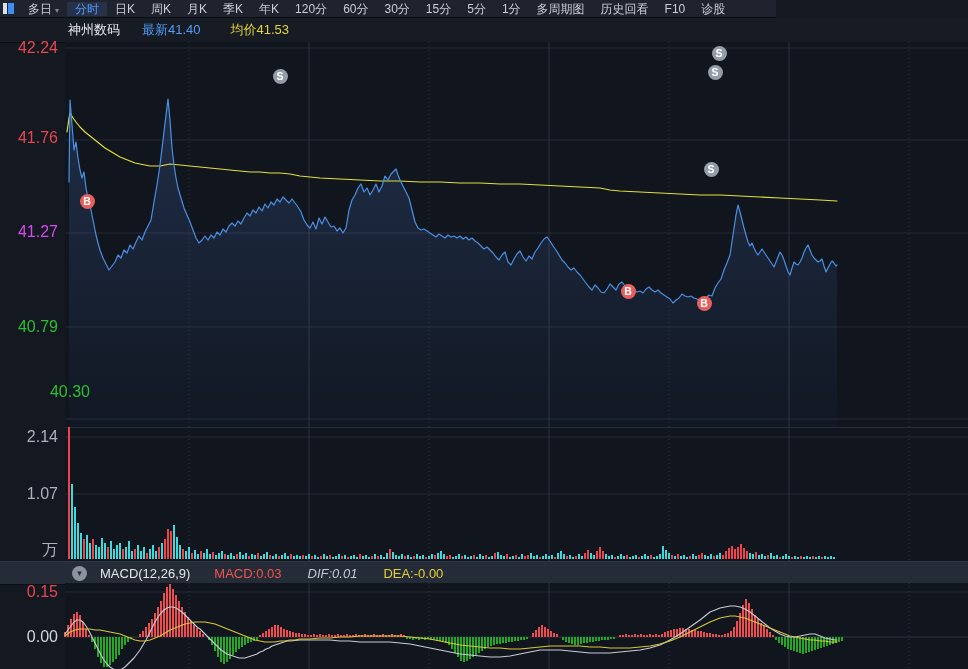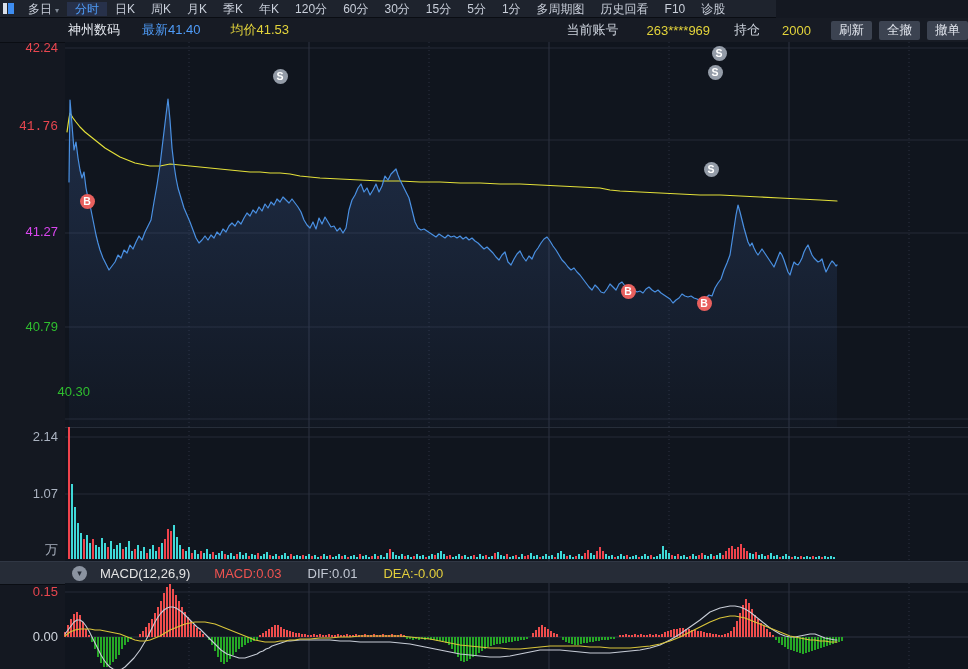--- a/index.html
+++ b/index.html
@@ -35,25 +35,25 @@
   #macd-svg{position:absolute;left:0;top:583px;}
   
   #macd-toolbar{position:absolute;left:0;top:561px;width:968px;height:22px;background:#262c37;
                 border-top:1px solid #303744;border-bottom:1px solid #0a0d13;
                 display:flex;align-items:center;font-size:13px;white-space:nowrap;}
   .collapse{width:15px;height:15px;border-radius:50%;background:#8b93a0;color:#262c37;
             display:inline-flex;align-items:center;justify-content:center;font-size:9px;
             margin-left:72px;cursor:pointer;}
   .ind{color:#e5e5e5;margin-left:13px;}
   .macd-red{color:#ef5350;margin-left:24px;}
-  .macd-dif{color:#c3c9d4;margin-left:26px;}
+  .macd-dif{color:#c3c9d4;margin-left:26px;font-style:italic;}
   .macd-dea{color:#e3cf3c;margin-left:26px;}
   
   #axis-labels{position:absolute;inset:0;pointer-events:none;}
-  .axis-label{position:absolute;left:0;width:58px;text-align:right;font-size:13px;height:16px;line-height:16px;}
+  .axis-label{position:absolute;left:0;width:58px;text-align:right;font-size:16px;height:16px;line-height:16px;}
   #markers{position:absolute;inset:0;pointer-events:none;}
   .marker{position:absolute;width:15px;height:15px;border-radius:50%;color:#fff;font-size:10.5px;
           font-weight:bold;display:flex;align-items:center;justify-content:center;}
   .marker.B{background:#e8605e;}
   .marker.S{background:#949ca8;}
 </style>
 </head>
 <body>
 
 <div id="app">
@@ -63,29 +63,20 @@
         <i class="w"></i>
         <i class="b"></i>
       </span>
     <div id="menu"><span class="menu-item">多日<span class="dd-arrow">▾</span></span><span class="menu-item selected">分时</span><span class="menu-item">日K</span><span class="menu-item">周K</span><span class="menu-item">月K</span><span class="menu-item">季K</span><span class="menu-item">年K</span><span class="menu-item">120分</span><span class="menu-item">60分</span><span class="menu-item">30分</span><span class="menu-item">15分</span><span class="menu-item">5分</span><span class="menu-item">1分</span><span class="menu-item">多周期图</span><span class="menu-item">历史回看</span><span class="menu-item">F10</span><span class="menu-item">诊股</span></div>
   </div>
 
   <div id="infobar">
     <span id="stock-name">神州数码</span>
     <span class="latest"><span>最新</span><span>41.40</span></span>
     <span class="avg"><span>均价</span><span>41.53</span></span>
-    <div class="right-group">
-      <span class="lbl">当前账号</span>
-      <span class="ylw rg-gap1">263****969</span>
-      <span class="lbl rg-gap3">持仓</span>
-      <span class="ylw rg-gap4">2000</span>
-      <button class="btn">刷新</button>
-      <button class="btn">全撤</button>
-      <button class="btn">撤单</button>
-    </div>
   </div>
 
   <svg id="price-svg" width="968" height="385" viewBox="0 42 968 385">
       <defs>
         <linearGradient id="pg" x1="0" y1="0" x2="0" y2="1">
           <stop offset="0%" stop-color="rgba(70,110,180,0.28)"></stop>
           <stop offset="100%" stop-color="rgba(70,110,180,0.03)"></stop>
         </linearGradient>
       </defs>
       <rect x="65" y="42" width="903" height="385" fill="#10151e"></rect>
@@ -651,21 +642,21 @@
         <rect x="835" y="637" width="2" height="6" fill="#26a826"></rect>
         <rect x="838" y="637" width="2" height="5" fill="#26a826"></rect>
         <rect x="841" y="637" width="2" height="4" fill="#26a826"></rect>
       </g>
       <polyline points="65,634 68,630 71,626 74,622 77,620 80,620 83,622 86,626 89,631 92,637 95,643 98,649 101,655 104,660 107,664 110,667 113,669 116,670 119,670 122,669 125,667 128,664 131,661 134,658 137,654 140,650 143,645 146,640 149,634 152,628 155,622 158,617 161,613 164,610 167,608 170,607 173,607 176,608 179,610 182,612 185,615 188,618 191,621 194,624 197,627 200,629 203,632 206,635 209,638 212,641 215,644 218,647 221,650 224,652 227,654 230,655 233,656 236,657 239,658 242,658 245,658 248,657 251,656 254,655 257,654 260,652 263,651 266,649 269,648 272,646 275,645 278,644 281,643 284,642 287,641 290,641 300,640 310,640 320,640 330,640 340,641 350,641 360,642 370,642 380,642 390,642 400,643 410,644 420,646 430,648 440,650 450,652 460,654 470,655 480,656 490,657 500,657 510,656 520,654 530,652 540,650 550,650 560,650 570,651 580,652 590,653 600,653 610,653 620,652 630,651 640,650 650,648 660,645 670,640 680,634 690,627 700,620 705,616 710,612 715,610 720,608 725,607 730,606 735,606 740,607 745,609 750,612 755,616 760,620 765,624 770,628 775,631 780,634 785,636 790,637 795,637 800,636 805,635 810,634 815,634 820,636 825,638 830,639 835,640 837,640" fill="none" stroke="#c7ccd6" stroke-width="1.1" stroke-linejoin="round" stroke-linecap="round"></polyline>
       <polyline points="65,636 70,632 75,630 80,629 85,629 90,629 95,630 100,630 105,631 110,632 115,633 120,634 125,636 130,638 135,640 140,641 145,641 150,640 155,638 160,636 165,633 170,630 175,628 180,626 185,624 190,623 195,622 200,622 205,622 210,623 215,624 220,626 225,628 230,630 235,632 240,634 245,636 250,638 255,640 260,641 265,642 270,642 275,642 280,641 285,641 290,640 295,640 300,639 310,639 320,638 330,638 340,637 350,637 360,636 370,636 380,636 390,636 400,636 410,637 420,638 430,639 440,641 450,643 460,645 470,646 480,647 490,648 500,648 510,649 520,649 530,648 540,647 550,646 560,646 570,646 580,646 590,647 600,647 610,648 620,648 630,648 640,647 650,646 660,644 670,641 680,637 690,632 700,627 710,622 715,620 720,618 725,617 730,616 735,616 740,617 745,618 750,620 755,622 760,624 765,626 770,628 775,630 780,632 785,634 790,636 795,637 800,638 805,639 810,640 815,640 820,641 825,641 830,642 835,642 837,642" fill="none" stroke="#d9c53a" stroke-width="1.1" stroke-linejoin="round" stroke-linecap="round"></polyline>
     </svg>
 
   <div id="axis-labels">
       <div class="axis-label" style="top: 40px; color: rgb(232, 70, 79);">42.24</div>
-      <div class="axis-label" style="top: 119px; color: rgb(232, 70, 79); font-family: Liberation Mono, monospace;">41.76</div>
+      <div class="axis-label" style="top: 130px; color: rgb(232, 70, 79);">41.76</div>
       <div class="axis-label" style="top: 224px; color: #d946ef;">41.27</div>
       <div class="axis-label" style="top: 319px; color: rgb(47, 190, 47); text-align: right;">40.79</div>
       <div class="axis-label" style="top: 384px; color: rgb(47, 190, 47); padding-left: 32px;">40.30</div>
       <div class="axis-label" style="top: 429px; color: rgb(170, 178, 192);">2.14</div>
       <div class="axis-label" style="top: 486px; color: rgb(170, 178, 192);">1.07</div>
       <div class="axis-label" style="top: 542px; color: rgb(170, 178, 192);">万</div>
       <div class="axis-label" style="top: 584px; color: rgb(232, 70, 79);">0.15</div>
       <div class="axis-label" style="top: 629px; color: rgb(207, 212, 221);">0.00</div>
     </div>
   <div id="markers">

